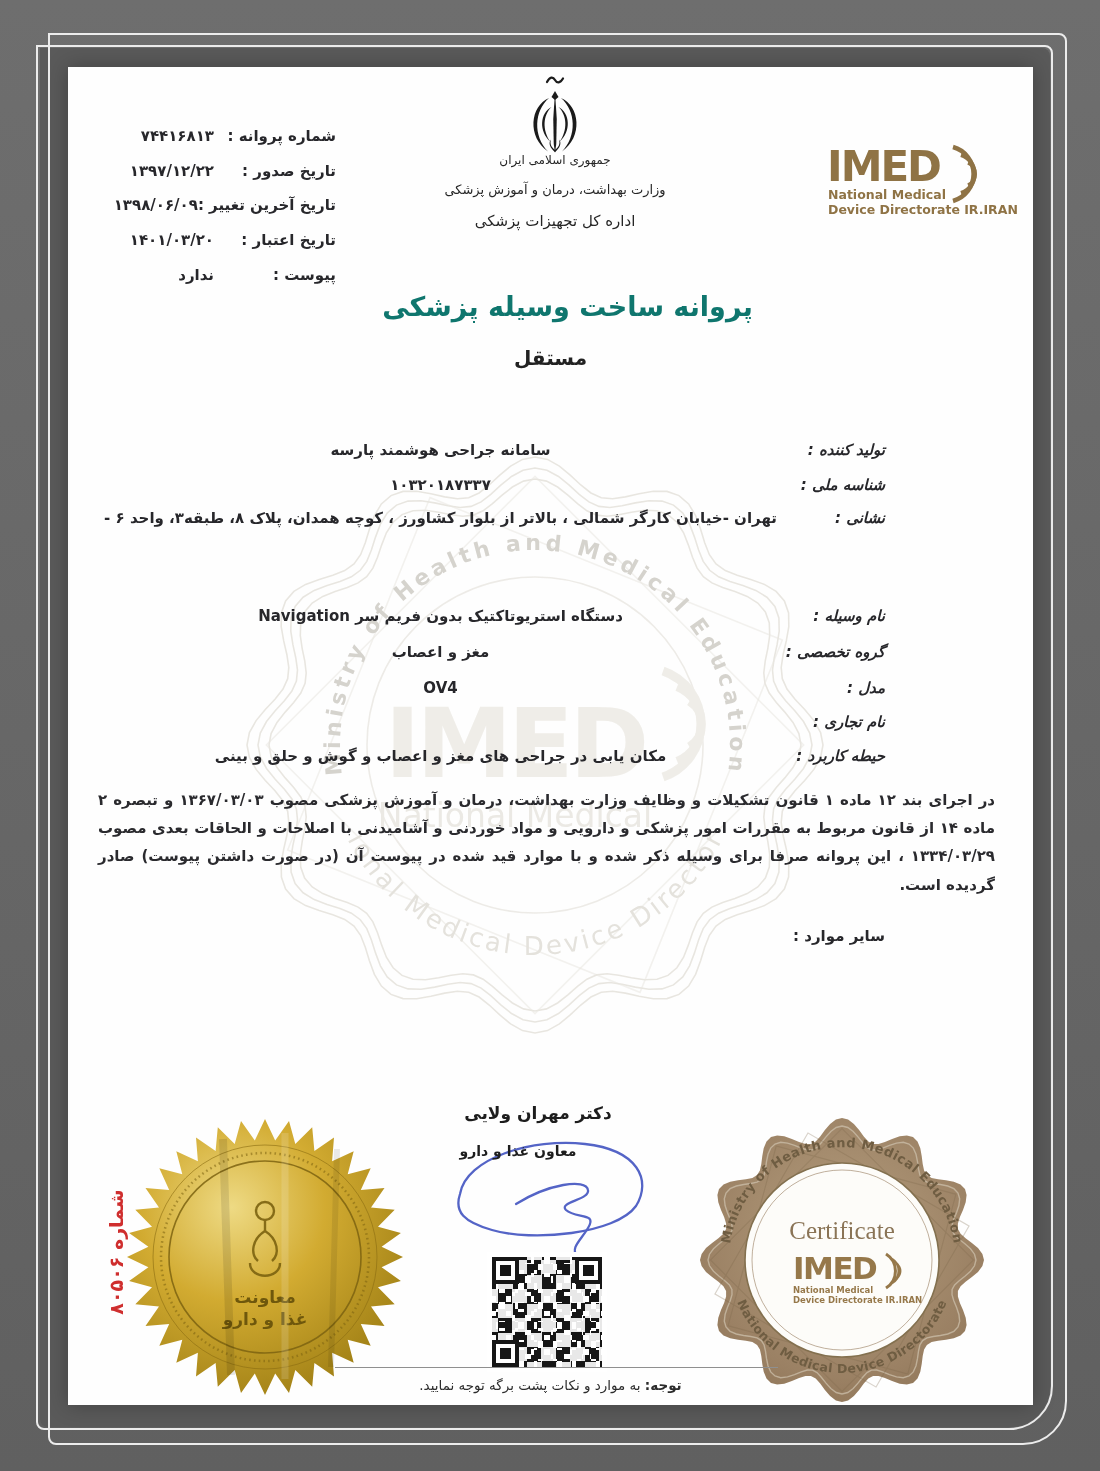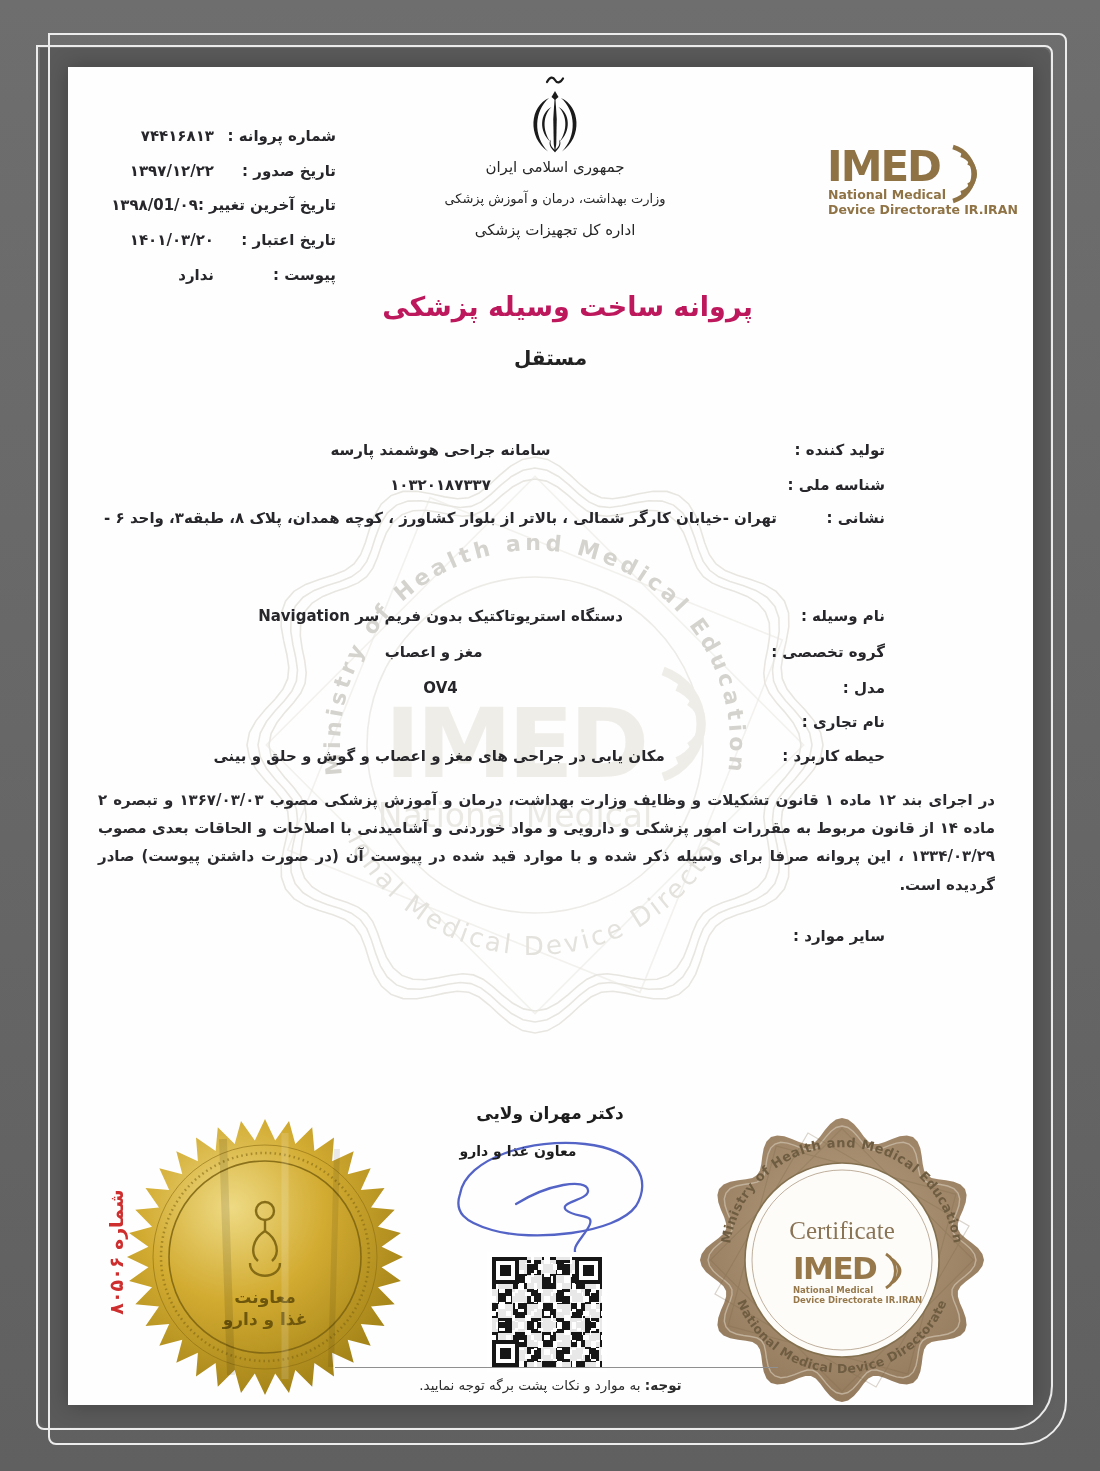--- a/index.html
+++ b/index.html
@@ -25,42 +25,42 @@
   
   .meta{left:50px;top:52px;width:218px;}
   .mrow{display:flex;direction:rtl;height:34.6px;align-items:center;font-size:15px;font-weight:700;color:#27272b;}
   .mrow .ml{flex:0 0 122px;white-space:nowrap;}
   .mrow .mv{flex:1;text-align:right;white-space:nowrap;}
 
   
   .gov{left:327px;top:4px;width:320px;text-align:center;color:#262626;}
   .gov svg{display:block;margin:2px auto 0 auto;}
   .gov-line{direction:rtl;font-weight:500;}
-  .gov-1{margin-top:5px;font-size:15px;}
+  .gov-1{font-size:12px;}
   .gov-2{margin-top:15px;font-size:13px;}
   .gov-3{margin-top:15px;font-size:15px;}
 
   
   .imed-top{left:757px;top:74px;width:215px;height:86px;}
 
-  .title{left:16px;right:0;top:224px;text-align:center;direction:rtl;font-size:27px;font-weight:700;color:#be185d;letter-spacing:0;margin-left:18px;}
+  .title{left:16px;right:0;top:224px;text-align:center;direction:rtl;font-size:27px;font-weight:700;color:#0f766e;letter-spacing:0;margin-left:18px;}
   .subtitle{left:0;right:0;top:279px;text-align:center;direction:rtl;font-size:20px;font-weight:700;color:#222;}
 
   
   .frow{left:28px;right:148px;display:flex;direction:rtl;font-size:15px;color:#27272b;align-items:flex-start;}
-  .flabel{flex:0 0 100px;font-weight:700;white-space:nowrap;}
+  .flabel{flex:0 0 100px;font-weight:700;white-space:nowrap;font-style:italic;}
   .fvalue{flex:1;font-weight:700;text-align:center;}
 
   
   .legal{left:30px;right:38px;top:719px;direction:rtl;text-align:justify;font-size:15px;font-weight:600;line-height:28.2px;color:#2a2a2e;}
   .legal p{margin:0;}
   .other{right:148px;top:860px;direction:rtl;font-size:15px;font-weight:700;color:#27272b;}
 
   
-  .sig-name{left:392px;top:1036px;width:180px;text-align:center;direction:rtl;font-size:17px;font-weight:700;color:#1d1d1d;}
+  .sig-name{left:380px;top:1036px;width:180px;text-align:center;direction:rtl;font-size:17px;font-weight:700;color:#1d1d1d;}
   .sig-role{left:360px;top:1076px;width:180px;text-align:center;direction:rtl;font-size:14px;font-weight:700;color:#1d1d1d;}
   .sig-svg{left:372px;top:1055px;}
 
   
   .red-stamp{
     left:-65px;top:1172px;width:230px;height:26px;
     transform:rotate(-90deg);
     direction:rtl;text-align:center;
     color:#cf2e2e;font-size:19px;font-weight:700;letter-spacing:3px;
   }
@@ -126,21 +126,21 @@
     <div class="mrow">
         <span class="ml">شماره پروانه :</span>
         <span class="mv">۷۴۴۱۶۸۱۳</span>
       </div>
     <div class="mrow">
         <span class="ml">تاریخ صدور :</span>
         <span class="mv">۱۳۹۷/۱۲/۲۲</span>
       </div>
     <div class="mrow">
         <span class="ml">تاریخ آخرین تغییر :</span>
-        <span class="mv">۱۳۹۸/01/۰۹</span>
+        <span class="mv">۱۳۹۸/۰۶/۰۹</span>
       </div>
     <div class="mrow">
         <span class="ml">تاریخ اعتبار :</span>
         <span class="mv">۱۴۰۱/۰۳/۲۰</span>
       </div>
     <div class="mrow">
         <span class="ml">پیوست :</span>
         <span class="mv">ندارد</span>
       </div>
   </div>

